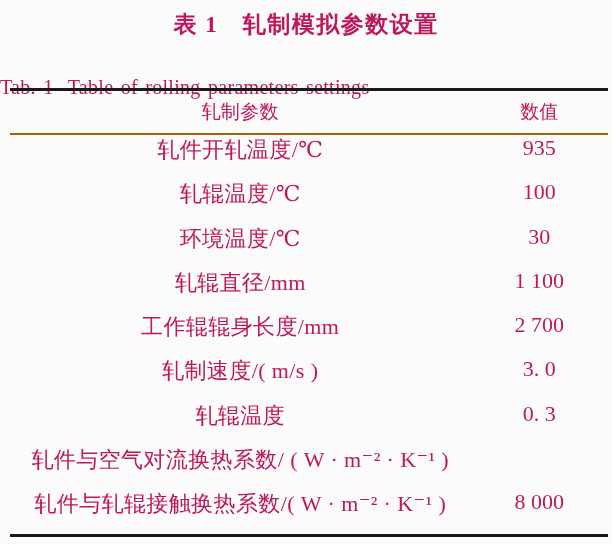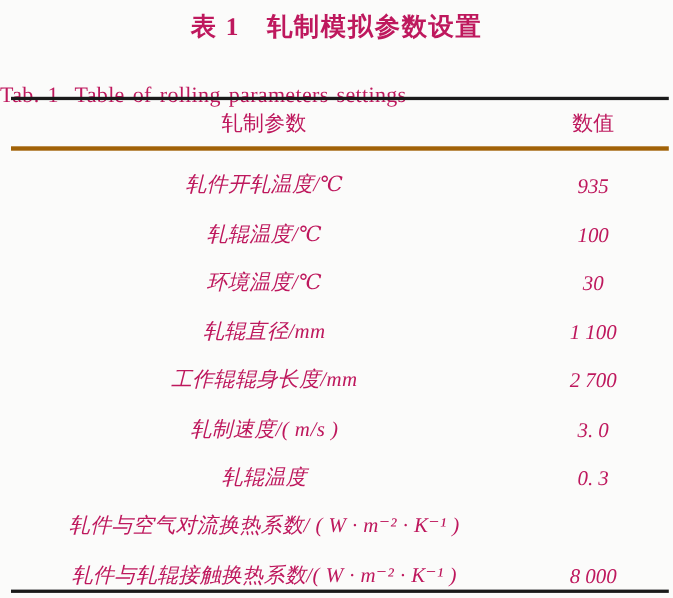--- a/index.html
+++ b/index.html
@@ -46,29 +46,28 @@
     left: 10px;
     top: 88px;
     width: 598px;
     border-top: 3px solid #1a1a1a;
     border-bottom: 3px solid #1a1a1a;
   }
   .thead-row {
     height: 42px;
     display: flex;
     align-items: center;
-    border-bottom: 4px solid #a16207;
+    border-bottom: 2px solid #a16207;
     font-size: 19px;
   }
   .trow {
     height: 44.3px;
     display: flex;
-    align-items: flex-end;
-    font-size: 19px;
-    font-style: italic;
+    align-items: flex-start;
+    font-size: 22px;
   }
   .cell-param {
     width: 77%;
     text-align: center;
     white-space: pre;
     letter-spacing: 0.4px;
   }
   .cell-value {
     width: 23%;
     text-align: center;

